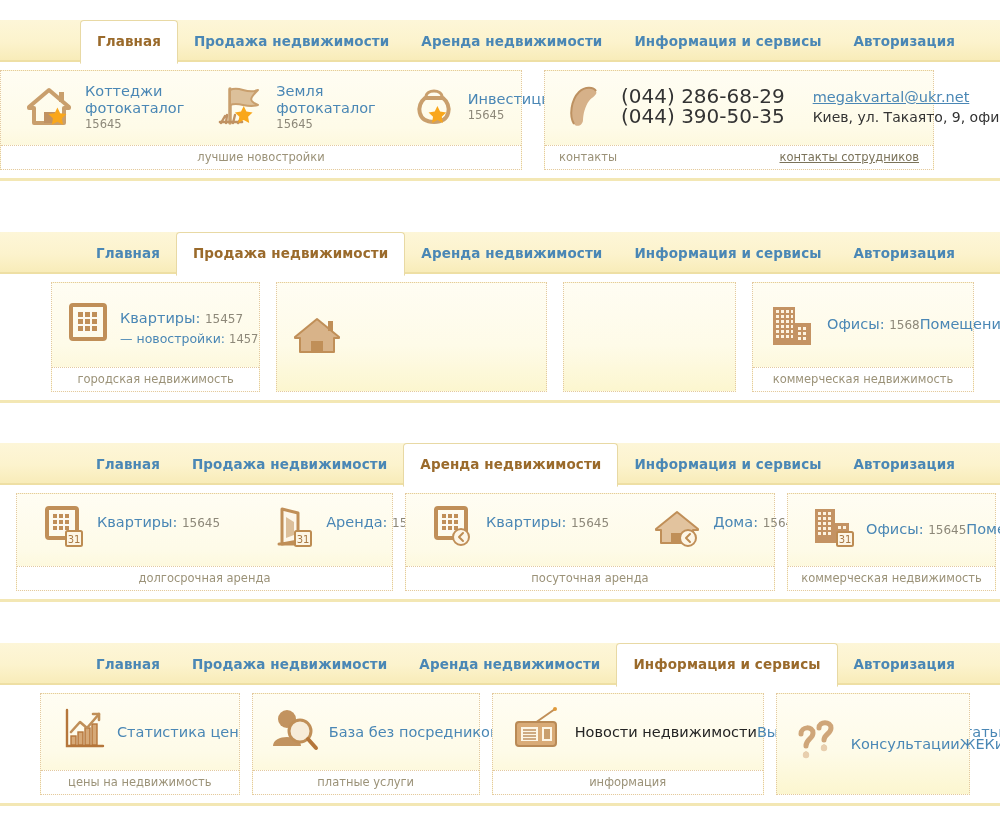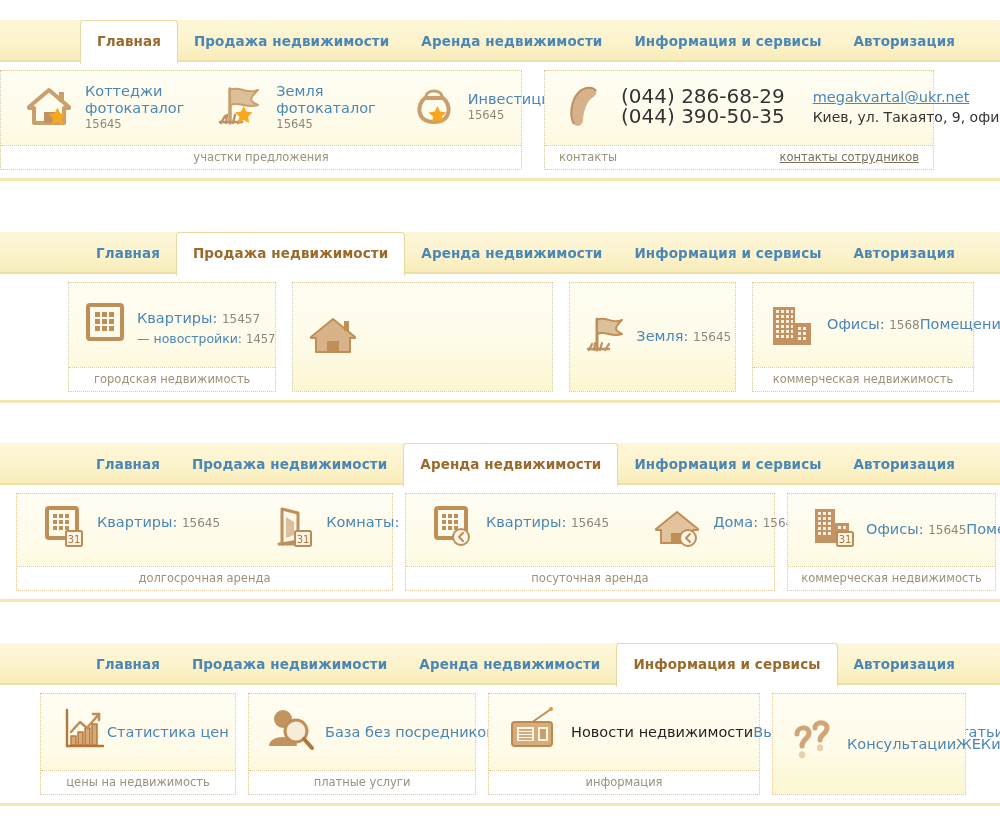--- a/index.html
+++ b/index.html
@@ -132,21 +132,21 @@
                 <path d="M30 31 l3.2 6.6 7.3 1 -5.3 5.2 1.3 7.2 -6.5-3.4 -6.5 3.4 1.3-7.2 -5.3-5.2 7.3-1 Z" transform="translate(0,-6) scale(0.84) translate(5,6)" fill="#f9a71b"></path>
               </svg>
             </span>
             <span class="txt" style="margin-left:8px;margin-top:10px;">
               <span class="ttl">Инвестиции</span>
               <span class="num">15645</span>
             </span>
           </div>
 
         </div>
-        <div class="caption">участки предложения</div>
+        <div class="caption">лучшие новостройки</div>
       </div>
 
       <div class="panel" style="width:390px;">
         <div class="content" style="padding-left:18px;gap:14px;align-items:center;">
           <span class="ico">
             <svg width="44" height="46" viewBox="0 0 44 46">
               <path d="M11 42 C6 34 8 18 16 10 C22 4 31 5 33 9 C35 13 29 15 26 19 C22 24 20 33 20 38 C20 43 14 46 11 42 Z" fill="#d6b189"></path>
               <path d="M11 42 C6 34 8 18 16 10 C22 4 31 5 33 9" fill="none" stroke="#bd9161" stroke-width="2"></path>
             </svg>
           </span>
@@ -173,21 +173,21 @@
   <div class="navbar">
     <div class="tabs" style="left:80px;">
         <div class="tab">Главная</div>
         <div class="tab active">Продажа недвижимости</div>
         <div class="tab">Аренда недвижимости</div>
         <div class="tab">Информация и сервисы</div>
         <div class="tab">Авторизация</div>
       </div>
   </div>
   <div class="secbody">
-    <div class="panels" style="gap:16px;padding-left:68px;padding-right:26px;">
+    <div class="panels" style="gap:16px;padding-left:51px;padding-right:26px;">
 
       <div class="panel" style="width:218px;">
         <div class="content" style="padding-left:14px;gap:10px;">
           <span class="ico">
             <svg width="44" height="44" viewBox="0 0 44 44">
               <rect x="5" y="5" width="34" height="34" rx="2" fill="none" stroke="#c08f58" stroke-width="4"></rect>
               <rect x="11" y="11" width="22" height="22" fill="#fdfaf0"></rect>
               <g fill="#c08f58">
                 <rect x="12" y="12" width="5" height="5"></rect>
                   <rect x="19" y="12" width="5" height="5"></rect>
@@ -212,31 +212,20 @@
             <svg width="52" height="44" viewBox="0 0 52 44">
               <path d="M4 25 L26 7 L48 25 L48 26 L43 26 L43 40 L9 40 L9 26 L4 26 Z" fill="#d8b389" stroke="#c08f58" stroke-width="2" stroke-linejoin="round"></path>
               <rect x="20" y="29" width="12" height="11" fill="#c08f58"></rect>
               <rect x="37" y="9" width="5" height="10" fill="#c08f58"></rect>
             </svg>
           </span>
         </div>
       </div>
 
       <div class="panel" style="width:180px;">
-        <div class="content" style="padding-left:14px;gap:8px;align-items:center;">
-          <span class="ico">
-            <svg width="44" height="44" viewBox="0 0 44 44">
-              <path d="M13 7 L13 38" stroke="#c08f58" stroke-width="3" stroke-linecap="round"></path>
-              <path d="M13 8 C22 3 27 13 38 8 C31 15 29 18 38 22 C27 26 22 18 13 22 Z" fill="#dcc09a" stroke="#c08f58" stroke-width="2" stroke-linejoin="round"></path>
-              <path d="M5 38 l3-6 M10 38 l1-7 M16 38 l2-7 M21 38 l4-6" stroke="#bd9161" stroke-width="2.2" stroke-linecap="round"></path>
-              <path d="M4 37 L25 37" stroke="#bd9161" stroke-width="2.4" stroke-linecap="round"></path>
-            </svg>
-          </span>
-          <span class="txt lines"><span class="ttl"><span>Земля</span><span>:</span> <span class="num big">15645</span></span></span>
-        </div>
       </div>
 
       <div class="panel" style="width:222px;">
         <div class="content" style="padding-left:14px;gap:10px;">
           <span class="ico" style="margin-top:8px;">
             <svg width="50" height="50" viewBox="0 0 50 50">
               <rect x="6" y="6" width="22" height="38" fill="#c49363"></rect>
               <rect x="28" y="22" width="16" height="22" fill="#c49363"></rect>
               <g fill="#fdf3e0">
                 <rect x="9" y="9" width="3" height="3"></rect>
@@ -324,21 +313,21 @@
             <span class="ico">
               <svg width="42" height="44" viewBox="0 0 42 44">
                 <path d="M10 4 L26 8 L26 36 L10 39 Z" fill="#fdf7ea" stroke="#c08f58" stroke-width="3" stroke-linejoin="round"></path>
                 <path d="M14 12 L22 17 L22 30 L14 33 Z" fill="#dcbf9a"></path>
                 <path d="M7 39 L31 39" stroke="#c08f58" stroke-width="3" stroke-linecap="round"></path>
                 <rect x="23" y="26" width="16" height="15" rx="1.5" fill="#fdf6e6" stroke="#bd8c52" stroke-width="2"></rect>
                 <text x="31" y="38" font-size="10" fill="#a97a45" text-anchor="middle" font-family="DejaVu Sans, sans-serif">31</text>
               </svg>
             </span>
             <span class="txt" style="margin-left:12px;margin-top:9px;">
-              <span class="ttl"><span>Комнаты</span><span>:</span> <span class="num big">15645</span></span>
+              <span class="ttl"><span>Аренда</span><span>:</span> <span class="num big">15645</span></span>
             </span>
           </div>
         </div>
         <div class="caption">долгосрочная аренда</div>
       </div>
 
       <div class="panel" style="width:370px;">
         <div class="content" style="padding-left:26px;gap:44px;align-items:center;">
           <div class="item">
             <span class="ico">
@@ -426,21 +415,21 @@
         <div class="tab">Продажа недвижимости</div>
         <div class="tab">Аренда недвижимости</div>
         <div class="tab active">Информация и сервисы</div>
         <div class="tab">Авторизация</div>
       </div>
   </div>
   <div class="secbody">
     <div class="panels" style="gap:12px;padding-left:40px;padding-right:34px;">
 
       <div class="panel" style="width:208px;">
-        <div class="content" style="padding-left:18px;align-items:center;">
+        <div class="content" style="padding-left:18px;gap:10px;align-items:center;">
           <span class="ico">
             <svg width="48" height="50" viewBox="0 0 48 50">
               <path d="M8 6 L8 42 L44 42" fill="none" stroke="#b5763a" stroke-width="2.4" stroke-linecap="round"></path>
               <g fill="#d6a977" stroke="#b5763a" stroke-width="1.4">
                 <rect x="12" y="32" width="5" height="9"></rect>
                 <rect x="19" y="28" width="5" height="13"></rect>
                 <rect x="26" y="24" width="5" height="17"></rect>
                 <rect x="33" y="20" width="5" height="21"></rect>
               </g>
               <path d="M12 28 L21 18 L28 24 L40 10" fill="none" stroke="#c08f58" stroke-width="2.6" stroke-linejoin="round" stroke-linecap="round"></path>

